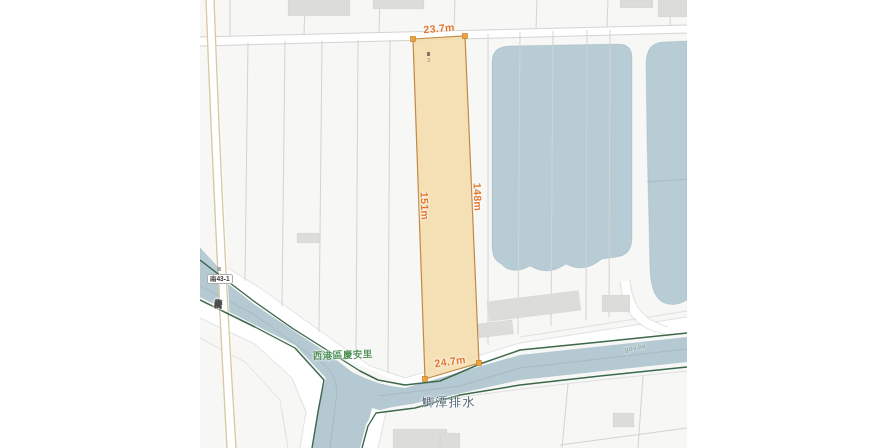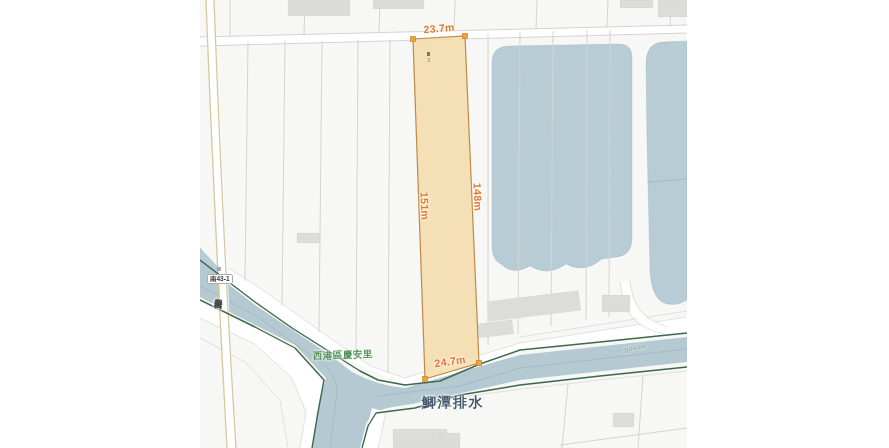--- a/index.html
+++ b/index.html
@@ -18,21 +18,21 @@
   .wline{stroke:var(--water-line);stroke-width:.9;fill:none;opacity:.8;}
   .gline{stroke:var(--green);stroke-width:1.4;fill:none;stroke-linejoin:round;}
   .beige{stroke:var(--beige);stroke-width:1.3;fill:none;}
   .parcel{fill:var(--parcel-fill);fill-opacity:.85;stroke:var(--parcel-edge);stroke-width:1.2;}
   .marker{fill:var(--marker);stroke:#c07c20;stroke-width:.6;}
 
   .lbl{position:absolute;white-space:nowrap;
        text-shadow:0 0 2px rgba(255,255,255,.95),0 0 3px rgba(255,255,255,.8),0 0 4px rgba(255,255,255,.6);}
   .meas{color:var(--measure);font-size:10.5px;font-weight:600;letter-spacing:.3px;}
   .road-name{color:var(--road-name);font-size:9.5px;font-weight:700;letter-spacing:.5px;}
-  .canal-name{color:var(--canal-name);font-size:14px;font-weight:700;letter-spacing:1.5px;padding-left:36px;}
+  .canal-name{color:var(--canal-name);font-size:12px;font-weight:400;letter-spacing:1.5px;padding-left:36px;}
   .plate{position:absolute;background:#ffffff;border:1px solid #adadad;border-radius:2px;
          color:var(--plate-text);font-size:6.5px;line-height:8px;padding:0 2px;font-weight:700;}
   .plate-tick{position:absolute;width:4px;height:4px;background:#9a9a9a;opacity:.8;}
   .bridge{color:var(--bridge-text);font-size:8.5px;letter-spacing:1px;writing-mode:vertical-rl;
           text-orientation:upright;font-weight:600;}
   .wm{color:var(--watermark);font-size:7px;opacity:.55;font-weight:600;}
   .pnote{position:absolute;display:flex;flex-direction:column;align-items:center;gap:1px;}
   .pnote .sq{width:3px;height:4px;background:#6b6257;opacity:.85;}
   .pnote .txt{font-size:6px;color:#9a8f7d;line-height:6px;}
 </style>

